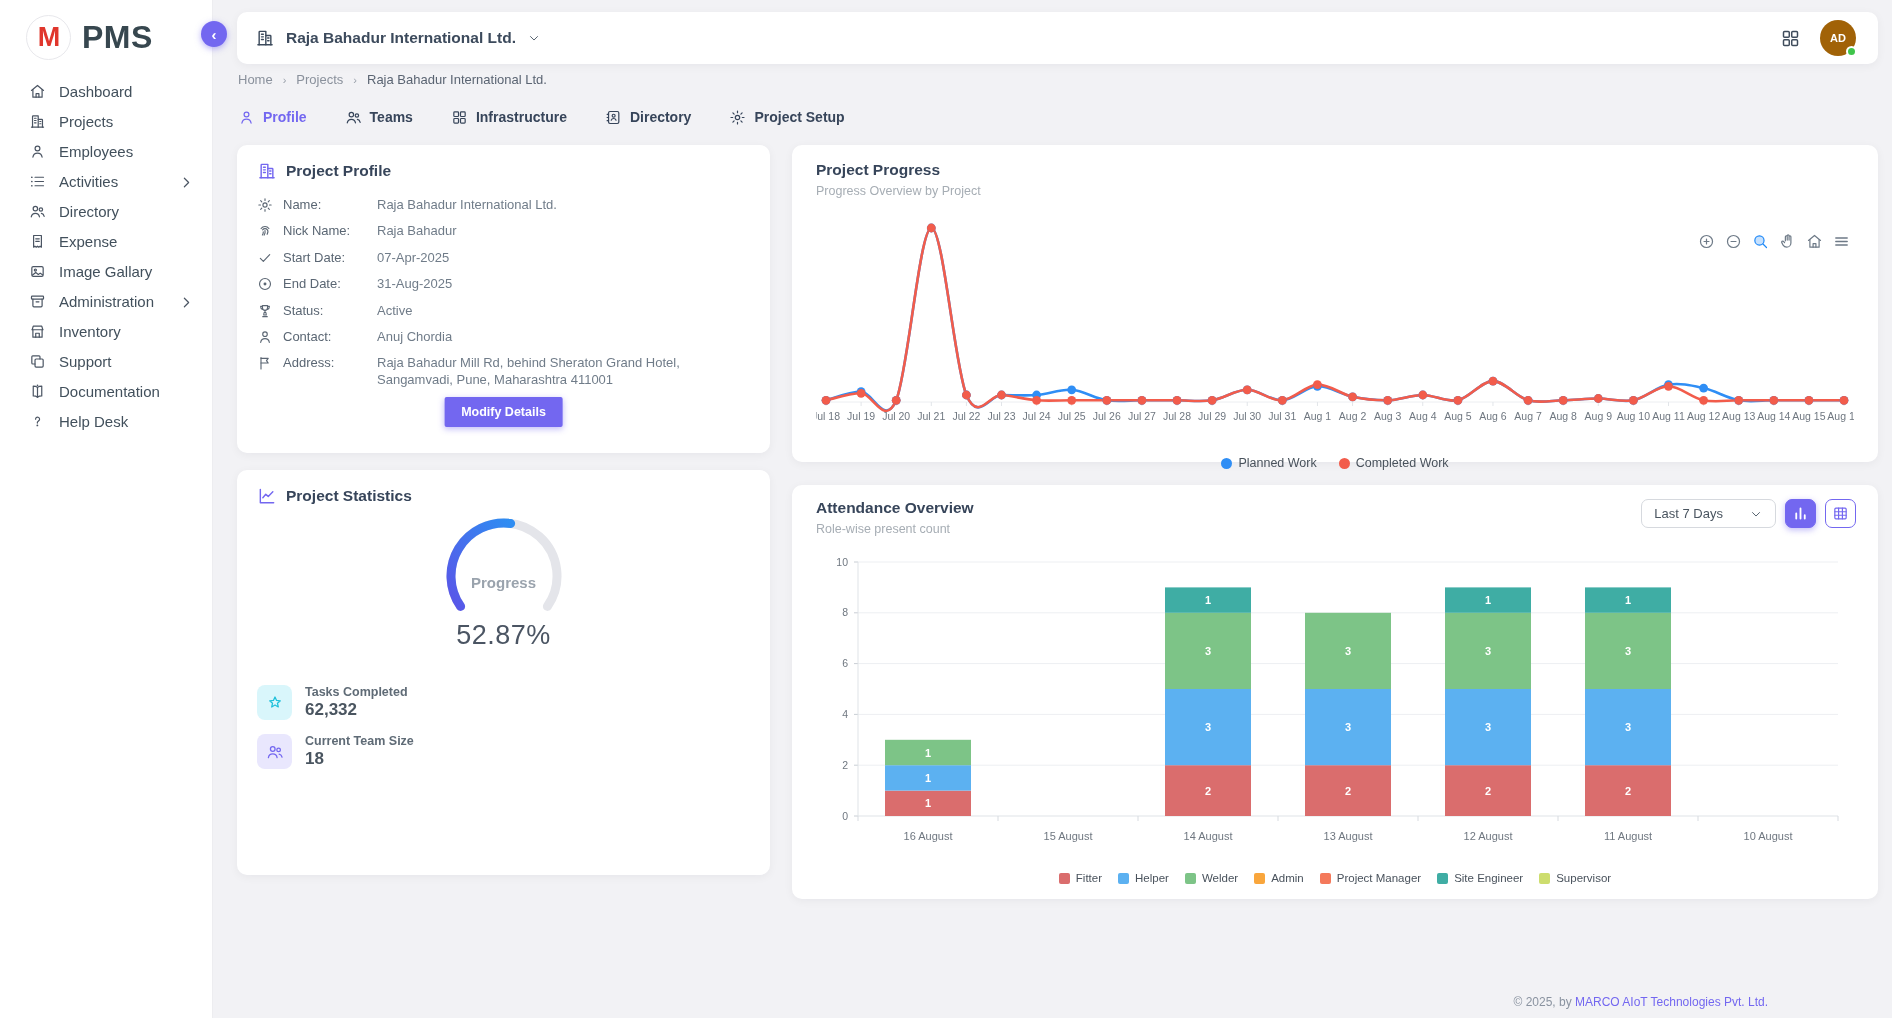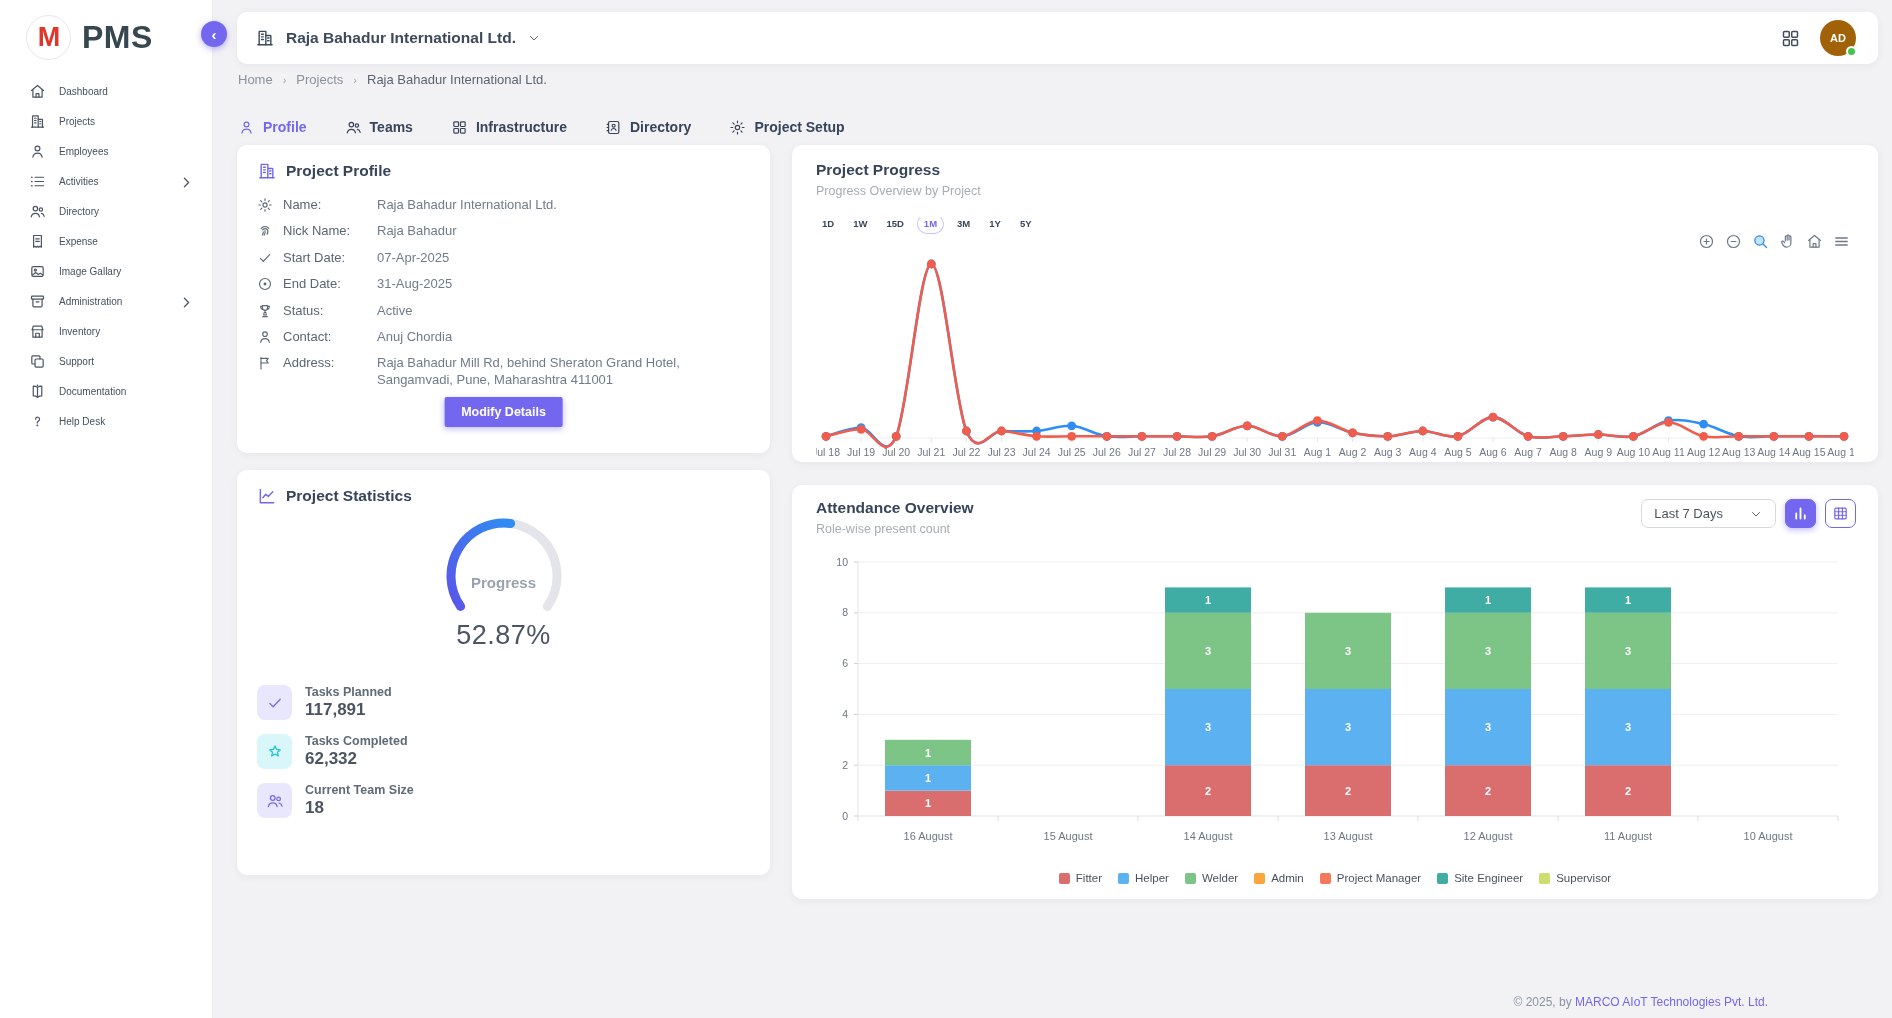--- a/index.html
+++ b/index.html
@@ -6,21 +6,21 @@
   html,body { width:1892px; height:1018px; overflow:hidden; }
   body { font-family:"Liberation Sans", sans-serif; background:#f2f2f5; color:#37455a; position:relative; }
 
   
   .sidebar { position:absolute; left:0; top:0; width:213px; height:1018px; background:#fff; border-right:1px solid #ededf0; z-index:2; }
   .logo-row { display:flex; align-items:center; gap:11px; padding:13px 0 0 26px; height:62px; }
   .logo-badge { width:45px; height:45px; border-radius:50%; border:1px solid #e8e8ec; display:flex; align-items:center; justify-content:center; background:#fff; }
   .logo-m { color:#e0362c; font-size:27px; font-weight:bold; letter-spacing:-1px; }
   .logo-text { font-size:32px; font-weight:bold; color:#37474f; letter-spacing:.5px; }
   nav { margin-top:14px; }
-  .nav-item { display:flex; align-items:center; gap:13px; height:30px; padding-left:29px; padding-right:20px; font-size:10px; color:#42505c; cursor:pointer; }
+  .nav-item { display:flex; align-items:center; gap:13px; height:30px; padding-left:29px; padding-right:20px; font-size:15px; color:#42505c; cursor:pointer; }
   .nav-item .ic { color:#4b5563; }
   .nav-item .chev { margin-left:auto; color:#6b7684; }
   
   .ic { width:17px; height:17px; flex:0 0 auto; }
   .ic.sm { width:14px; height:14px; }
   .ic.lg { width:20px; height:20px; }
 
   
   .main { position:absolute; left:213px; top:0; width:1679px; height:1018px; }
   .collapse-btn { position:absolute; left:-12px; top:21px; width:26px; height:26px; border-radius:50%; background:#7367f0; color:#fff; border:none; font-size:15px; font-weight:bold; cursor:pointer; z-index:5; box-shadow:0 2px 6px rgba(115,103,240,.5); line-height:1; }
@@ -32,21 +32,21 @@
   .topbar-right { margin-left:auto; display:flex; align-items:center; gap:18px; }
   .apps-btn { background:none; border:none; color:#3f4c5c; cursor:pointer; width:22px; height:22px; padding:0; }
   .avatar { position:relative; width:36px; height:36px; border-radius:50%; background:#a16207; color:#fff; font-size:11px; font-weight:bold; display:flex; align-items:center; justify-content:center; cursor:pointer; }
   .avatar .dot { position:absolute; right:-1px; bottom:-1px; width:11px; height:11px; border-radius:50%; background:#3fc54b; border:2px solid #fff; }
 
   .breadcrumb { position:absolute; left:25px; top:72px; display:flex; align-items:center; gap:10px; font-size:13px; color:#8a919c; }
   .breadcrumb .crumb { cursor:pointer; }
   .breadcrumb .crumb.last { color:#5a6472; cursor:default; }
   .breadcrumb .sep { color:#9aa1ab; font-size:11px; }
 
-  .tabs { position:absolute; left:25px; top:110px; display:flex; align-items:center; gap:38px; height:34px;text-align:right; }
+  .tabs { position:absolute; left:25px; top:100px; display:flex; align-items:center; gap:38px; height:34px;text-align:right; }
   .tab { display:flex; align-items:center; gap:8px; font-size:14px; font-weight:bold; color:#37455a; cursor:pointer; }
   .tab.active { color:#7367f0; }
 
   .content { position:absolute; left:24px; top:145px; width:1641px; }
   .col-left { position:absolute; left:0; top:0; width:533px; }
   .col-right { position:absolute; left:555px; top:0; width:1086px; }
 
   
   .profile-card { height:308px; padding:16px 20px; position:relative; }
   .card-head { display:flex; align-items:center; gap:9px; }
@@ -402,31 +402,20 @@
                 </defs>
                 <path d="M31.58 94.40 A53 53 0 1 1 118.42 94.40" stroke="#e4e5ea" stroke-width="9" fill="none" stroke-linecap="round"></path>
                 <path d="M31.58 94.40 A53 53 0 0 1 81.62 11.42" stroke="url(#gg)" stroke-width="9" fill="none" stroke-linecap="round"></path>
               </svg>
             <div class="gauge-label">Progress</div>
           </div>
           <div class="gauge-value">52.87%</div>
         </div>
         <div class="stat-rows" id="stat-rows">
             <div class="stat-row">
-              <span class="stat-ic" style="background:#e9e7fd;color:#7367f0">
-                <svg class="ic " viewBox="0 0 24 24" fill="none" stroke="currentColor" stroke-width="1.7" stroke-linecap="round" stroke-linejoin="round">
-                  <path d="m5 12.5 4.5 4.5L19 7"></path>
-                </svg>
-              </span>
-              <span>
-                <div class="stat-label">Tasks Planned</div>
-                <div class="stat-value">117,891</div>
-              </span>
-            </div>
-            <div class="stat-row">
               <span class="stat-ic" style="background:#d9f6fb;color:#1fc0da">
                 <svg class="ic " viewBox="0 0 24 24" fill="none" stroke="currentColor" stroke-width="1.7" stroke-linecap="round" stroke-linejoin="round">
                   <path d="m12 4 2.1 4.6 5 .5-3.8 3.3 1.1 4.9L12 14.7l-4.4 2.6 1.1-4.9L4.9 9.1l5-.5z"></path>
                 </svg>
               </span>
               <span>
                 <div class="stat-label">Tasks Completed</div>
                 <div class="stat-value">62,332</div>
               </span>
             </div>
@@ -445,29 +434,20 @@
               </span>
             </div>
           </div>
       </section>
     </div>
 
     <div class="col-right">
       <section class="card progress-card">
         <div class="ttl" style="font-size:15.5px;font-weight:bold">Project Progress</div>
         <div class="sub">Progress Overview by Project</div>
-        <div class="ranges" id="ranges">
-            <button class="range-btn">1D</button>
-            <button class="range-btn">1W</button>
-            <button class="range-btn">15D</button>
-            <button class="range-btn active">1M</button>
-            <button class="range-btn">3M</button>
-            <button class="range-btn">1Y</button>
-            <button class="range-btn">5Y</button>
-          </div>
         <div class="chart-toolbar" id="chart-toolbar">
             <button class="tool-btn">
               <span class="ic" style="width:100%;height:100%;display:block"><svg class="ic " viewBox="0 0 24 24" fill="none" stroke="currentColor" stroke-width="1.7" stroke-linecap="round" stroke-linejoin="round">
                   <circle cx="12" cy="12" r="8.5"></circle>
                   <path d="M12 8.5v7M8.5 12h7"></path>
                 </svg></span>
             </button>
             <button class="tool-btn">
               <span class="ic" style="width:100%;height:100%;display:block"><svg class="ic " viewBox="0 0 24 24" fill="none" stroke="currentColor" stroke-width="1.7" stroke-linecap="round" stroke-linejoin="round">
                   <circle cx="12" cy="12" r="8.5"></circle>

